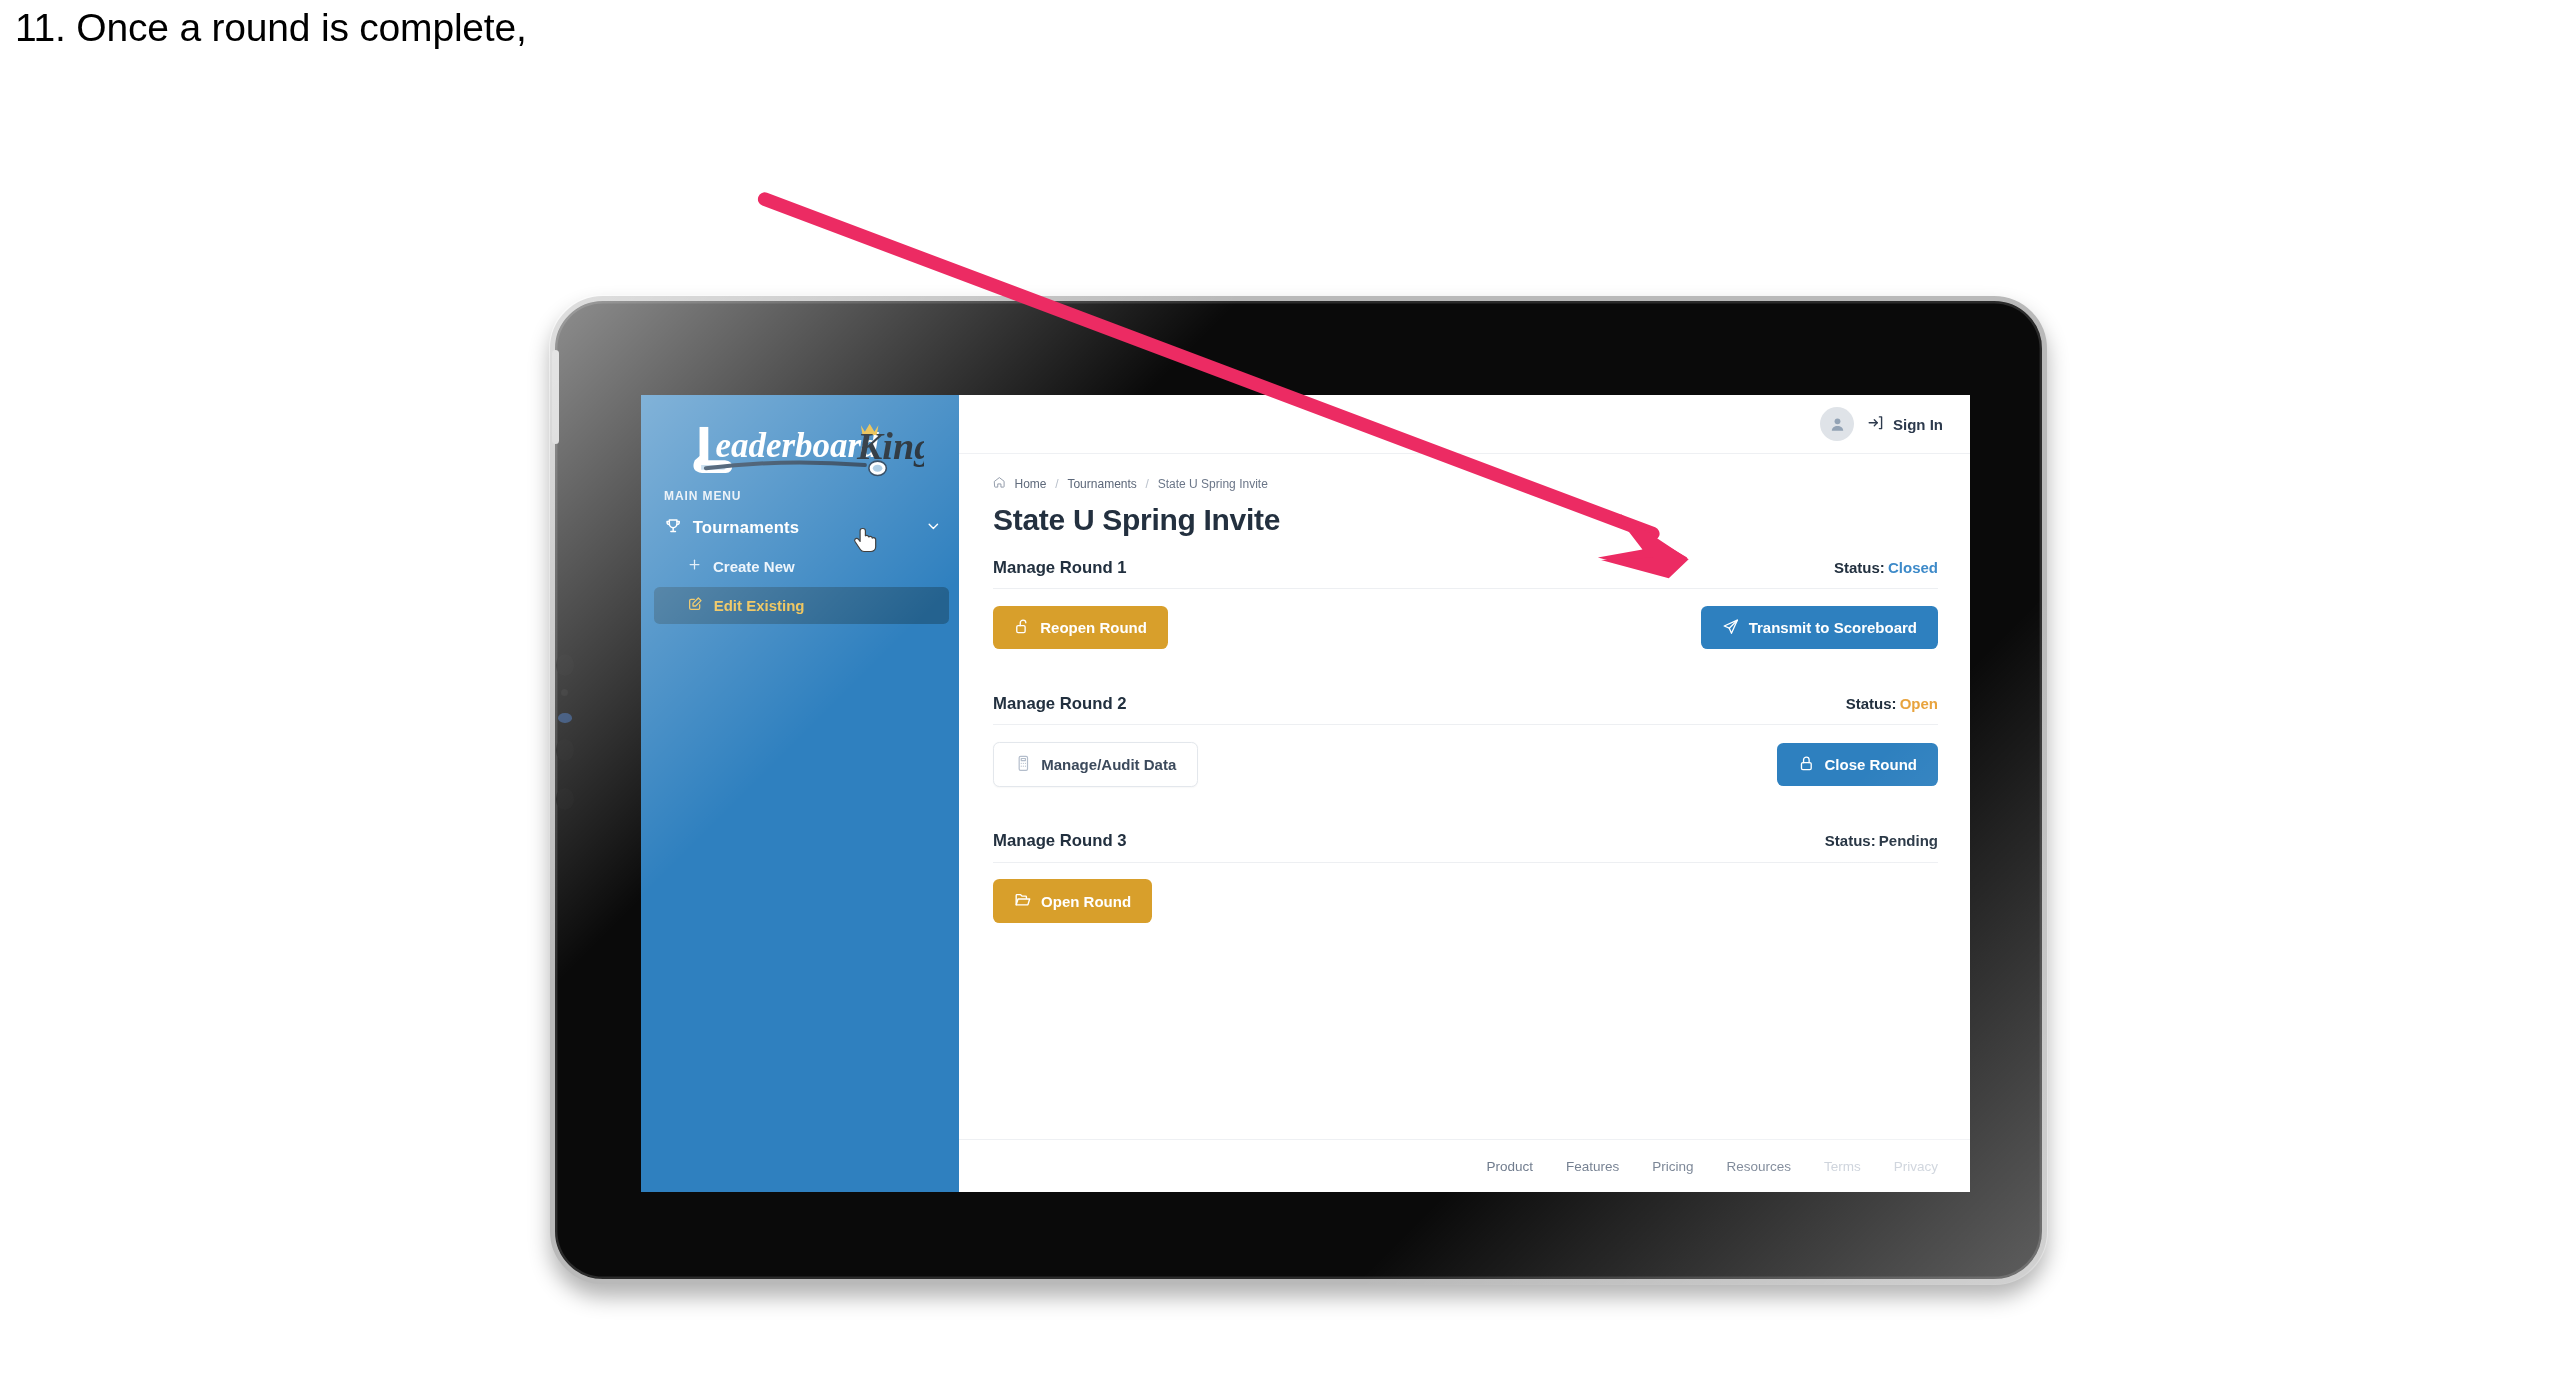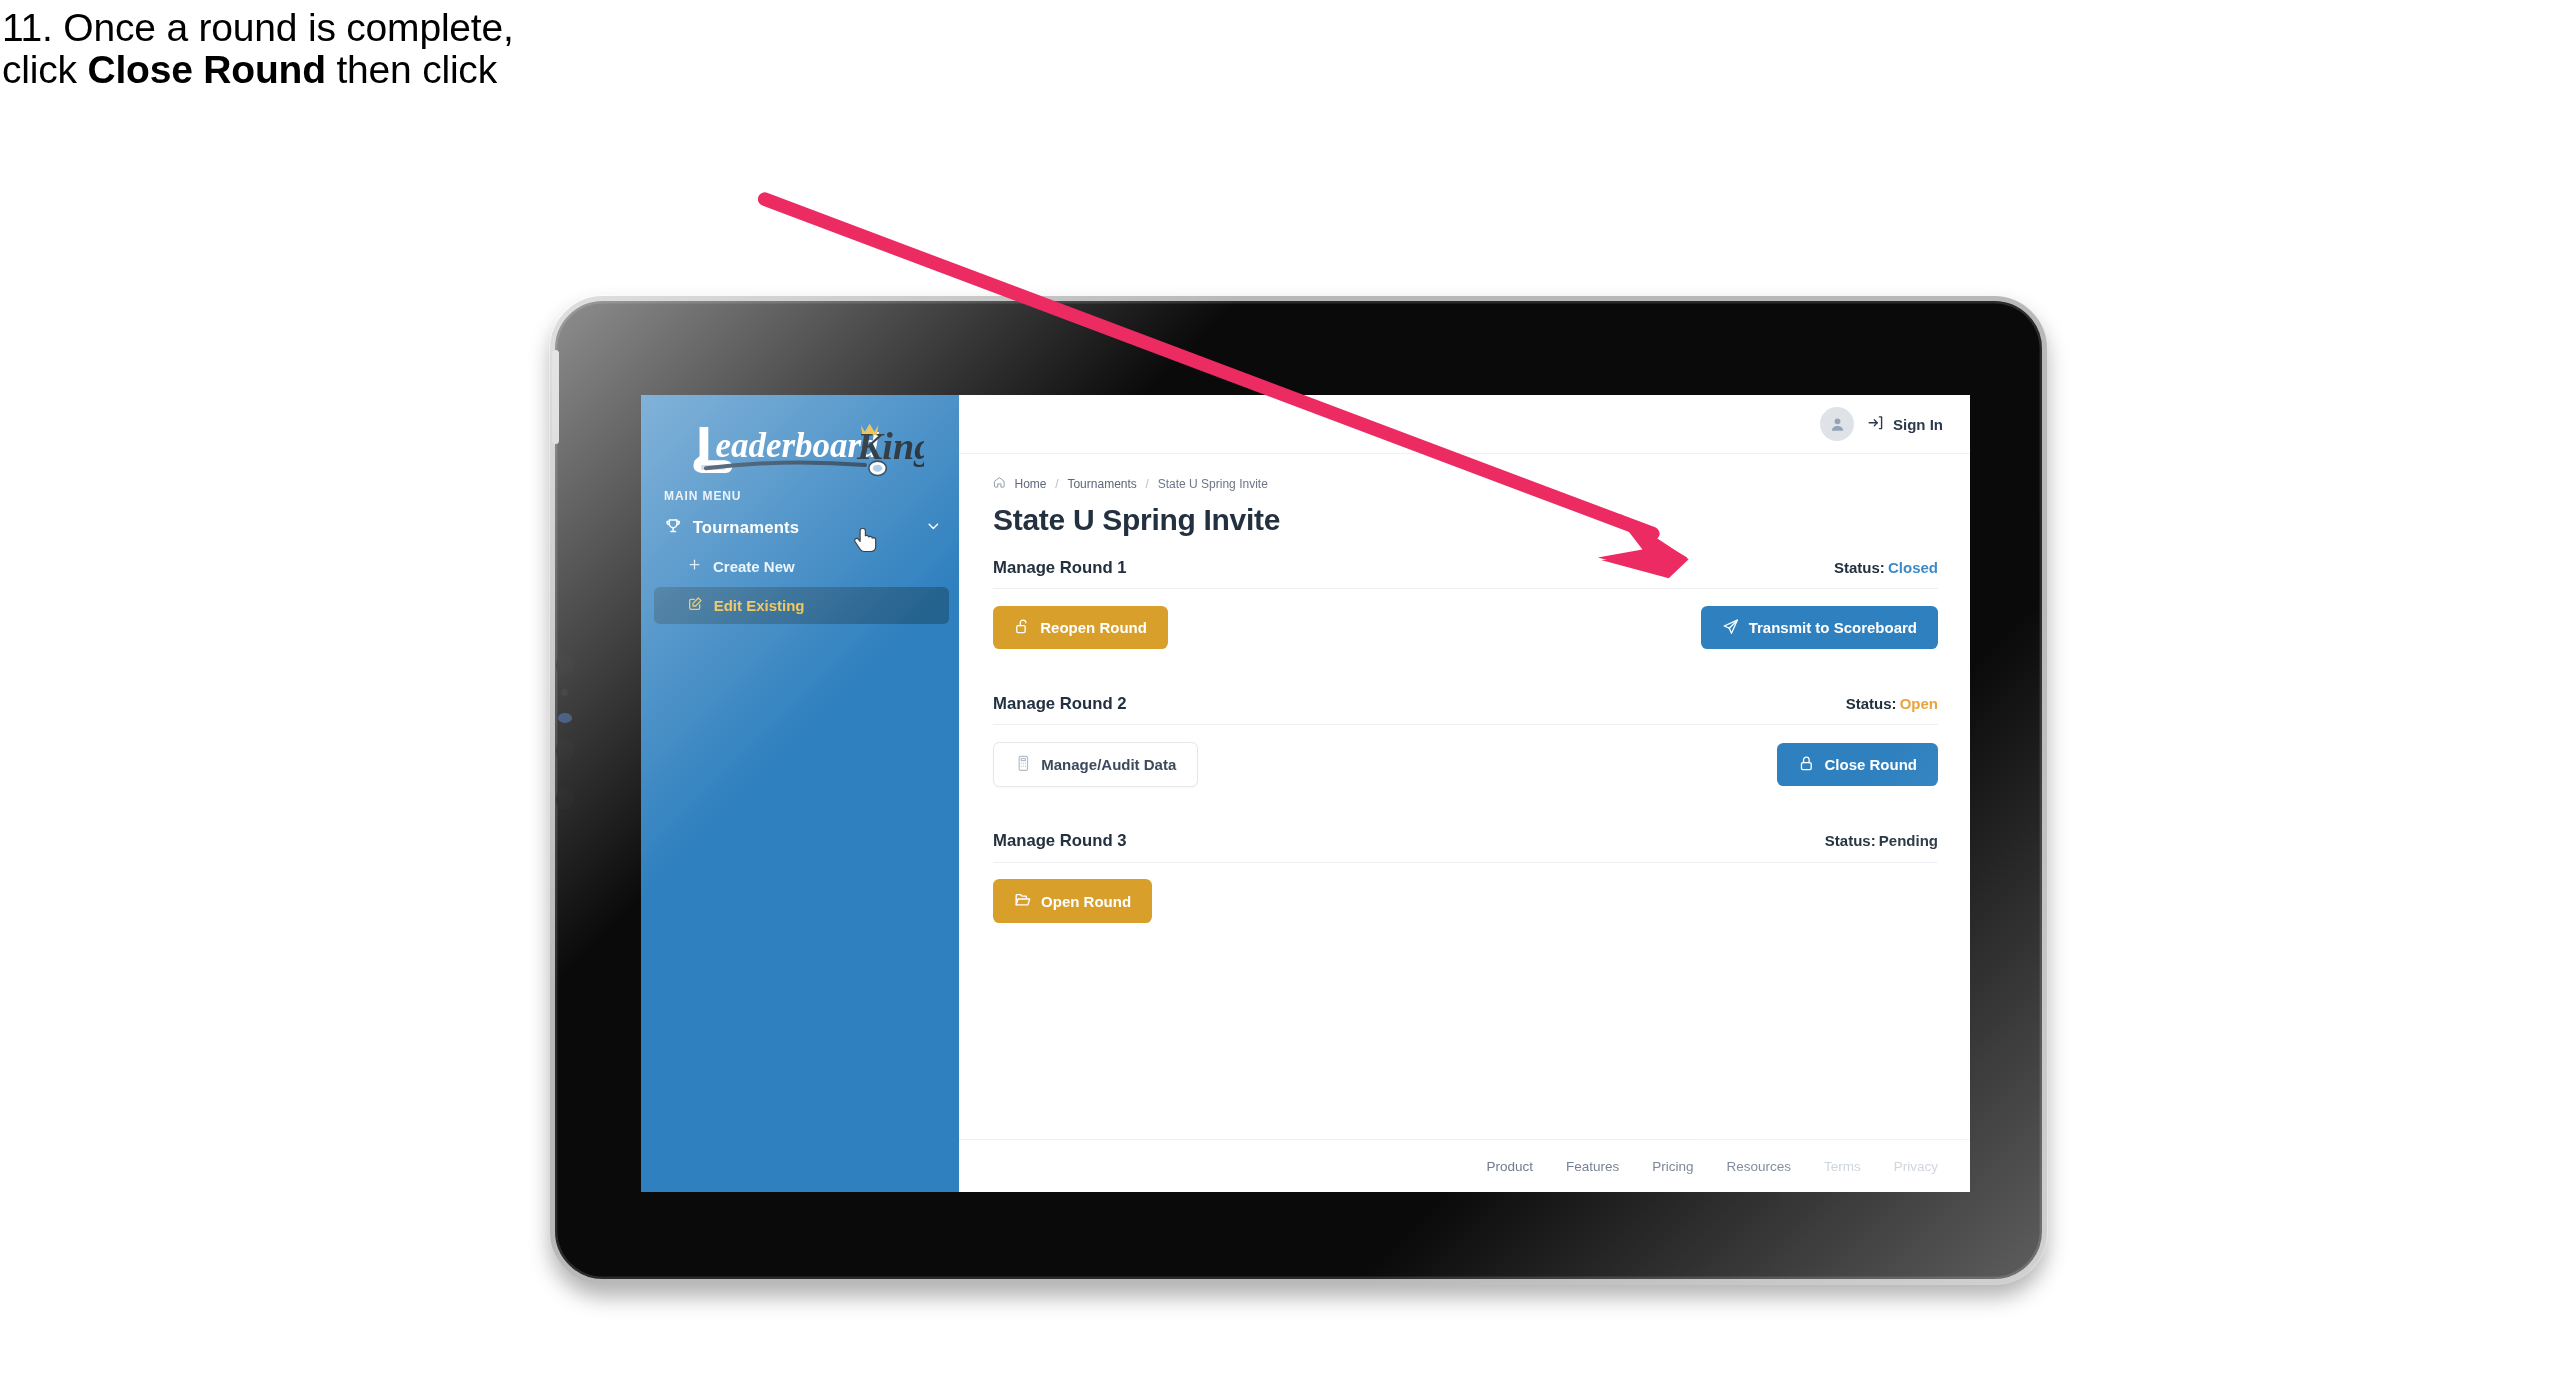--- a/index.html
+++ b/index.html
@@ -1,21 +1,21 @@
 <!DOCTYPE html>
 <html style="font-size:12.7px"><head>
 <meta charset="utf-8">
 <style>
   * { margin:0; padding:0; box-sizing:border-box; }
   html,body { width:2576px; height:1386px; background:#ffffff; overflow:hidden; }
   body { font-family:"Liberation Sans", sans-serif; }
 
   
   #caption {
-    position:absolute; left:2px; top:8px; width:844px;
+    position:absolute; left:15px; top:8px; width:844px;
     font-size:39px; line-height:1.02; color:#000; letter-spacing:-0.2px;
   }
   #caption .ln { display:block; white-space:nowrap; margin-bottom:2.4px; }
   #caption b { font-weight:700; }
 
   
   #tablet {
     position:absolute; left:550px; top:296px; width:1497px; height:988px;
     background:#0a0a0a; border-radius:53px;
     border:5.6px solid #b9b9b9;
@@ -113,21 +113,20 @@
   #footer a.muted { color:#c4cbd5; }
 
   
   #arrow { position:absolute; left:0; top:0; width:2576px; height:1386px; pointer-events:none; }
 </style>
 </head>
 <body>
 
 <div id="caption">
   <span class="ln">11. Once a round is complete,</span>
-  <span class="ln"><span>click </span><b>Close Round</b><span> then click</span></span>
 </div>
 
 <div id="tablet">
   <div class="tab-btn" id="btn-top"></div>
   <div id="vol-a"></div>
   <div id="vol-b"></div>
   <div id="vol-c"></div>
   <div id="vol-d"></div>
   <div id="vol-e"></div>
 

